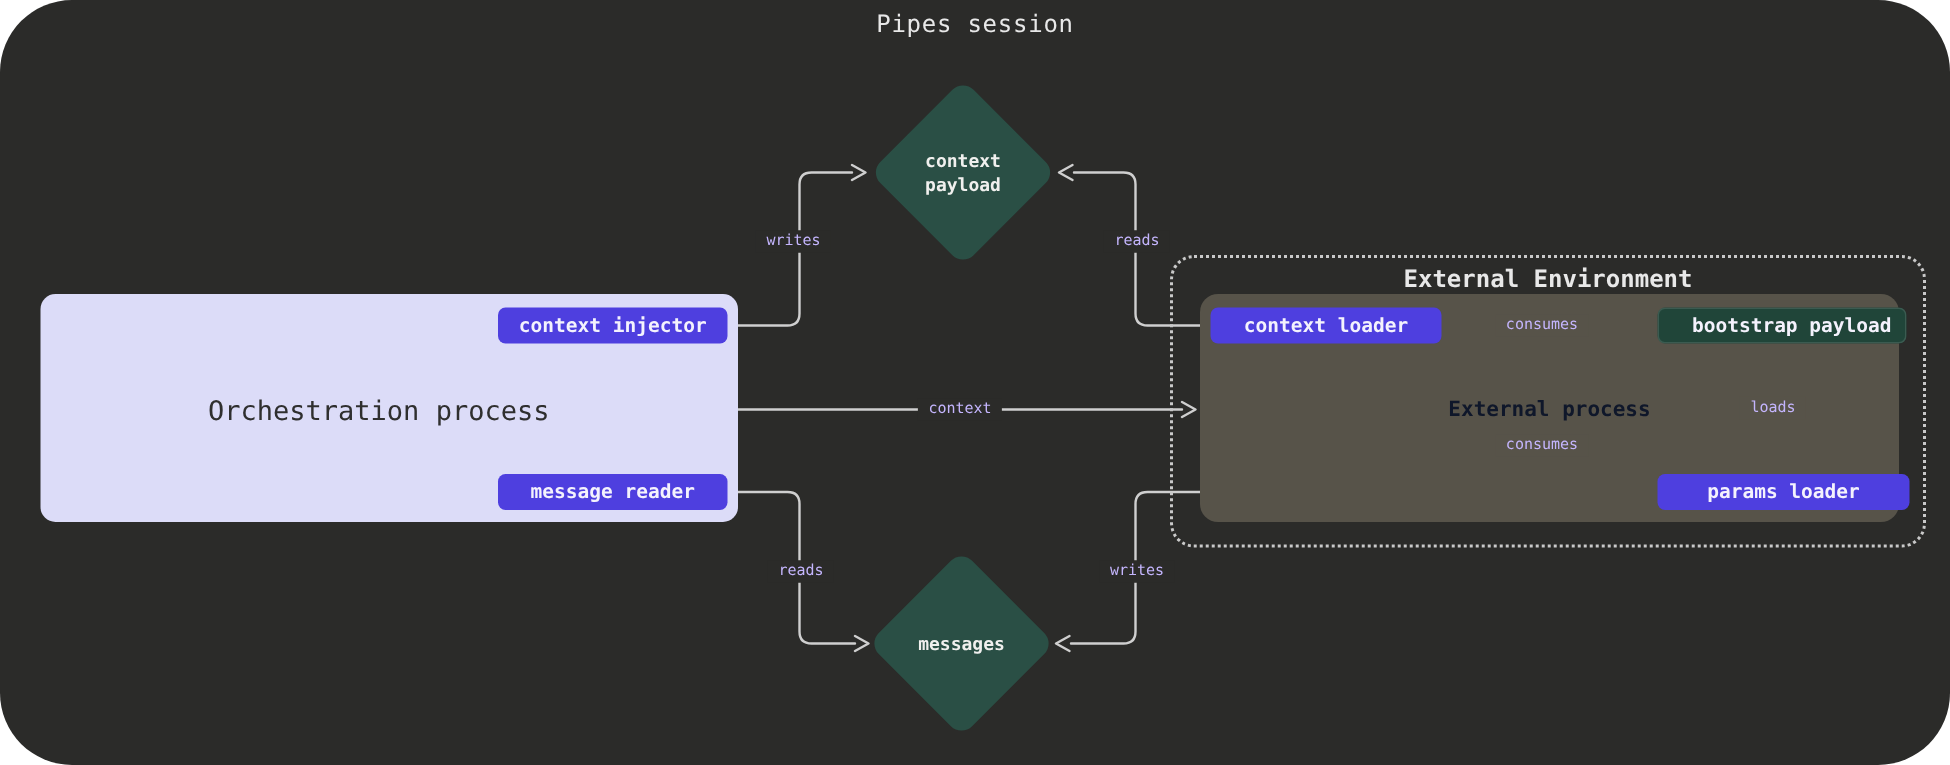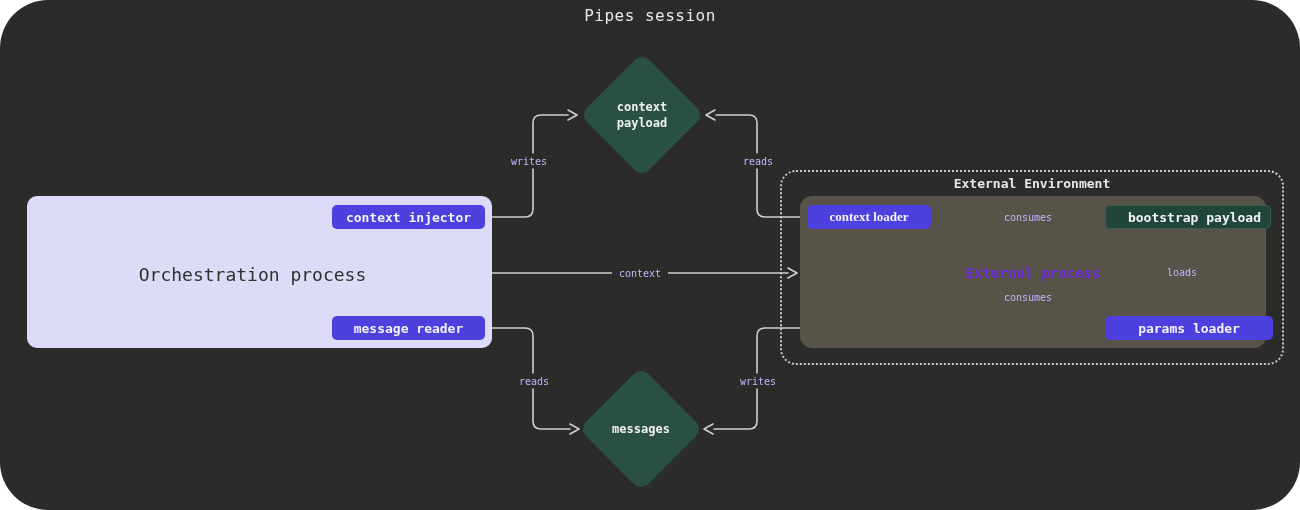--- a/index.html
+++ b/index.html
@@ -68,39 +68,39 @@
     width: 504px; height: 195px;
     border: 2px dotted #c9c9c9;
     border-radius: 16px;
     box-sizing: border-box;
   }
   .ext-env-label {
     position: absolute;
     left: 780px; top: 176px;
     width: 504px;
     text-align: center;
-    font-size: 13px;
+    font-size: 16px;
     font-weight: 700;
     color: var(--text-light, #e8e8e8);
   }
   .ext-process-box {
     position: absolute;
     left: 800px; top: 196px;
     width: 466px; height: 152px;
     background: var(--process-gray, #575349);
     border-radius: 12px;
   }
   .ext-process-label {
     position: absolute;
     left: 800px; top: 265px;
     width: 466px;
     text-align: center;
     font-size: 14px;
     font-weight: 700;
-    color: #6d28d9;
+    color: #0f172a;
   }
   .chip {
     position: absolute;
     height: 24px;
     border-radius: 5px;
     background: var(--accent-purple, #4e3fdf);
     color: #f4f2fd;
     font-size: 13px;
     font-weight: 700;
     display: flex;
@@ -165,21 +165,21 @@
 
   <div class="orchestration-box"></div>
   <div class="orchestration-label">Orchestration process</div>
   <div class="chip" style="left:332px; top:205px; width:153px;">context injector</div>
   <div class="chip" style="left:332px; top:316px; width:153px;">message reader</div>
 
   <div class="ext-env"></div>
   <div class="ext-env-label">External Environment</div>
   <div class="ext-process-box"></div>
   <div class="ext-process-label">External process</div>
-  <div class="chip" style="left:807px; top:205px; width:124px;font-family:Liberation Serif, serif;">context loader</div>
+  <div class="chip" style="left:807px; top:205px; width:154px;">context loader</div>
   <div class="chip green" style="left:1105px; top:205px; width:153px;">bootstrap payload</div>
   <div class="chip" style="left:1105px; top:316px; width:168px;">params loader</div>
 
   <div class="diamond-wrap" style="left:579px; top:52px;">
     <div class="diamond-shape"></div>
     <div class="diamond-label">context
 payload</div>
   </div>
   <div class="diamond-wrap" style="left:578px; top:366px;">
     <div class="diamond-shape"></div>

